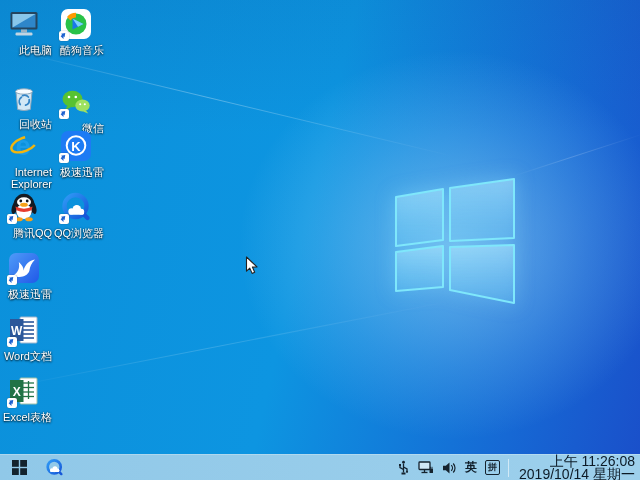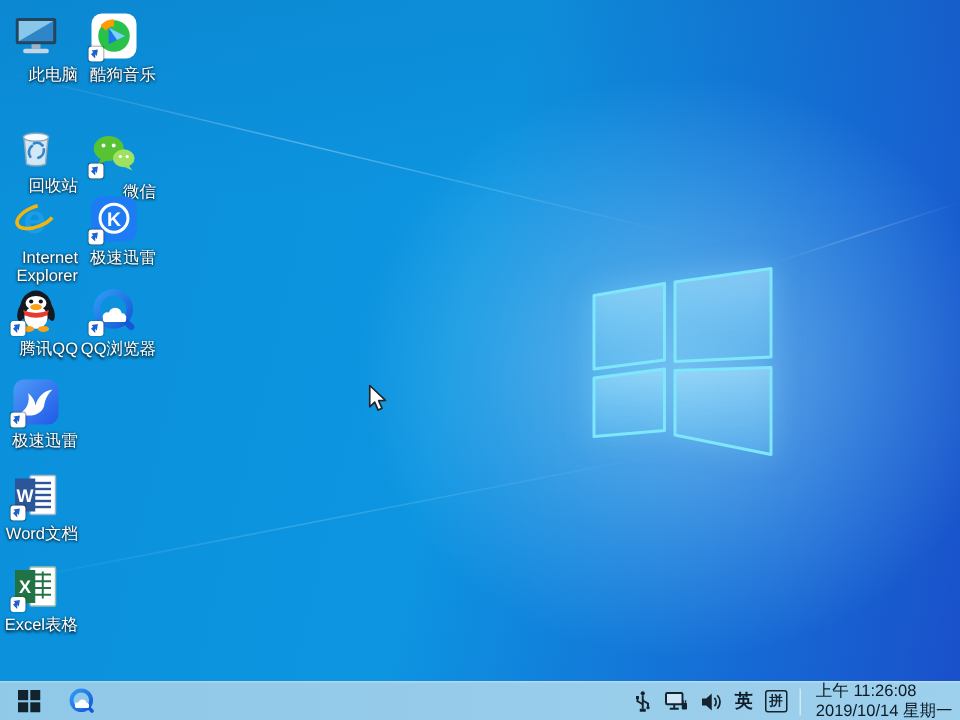--- a/index.html
+++ b/index.html
@@ -40,21 +40,21 @@
     border-top:1px solid rgba(255,255,255,.25);
     display:flex;align-items:center;}
   .tb-btn{height:26px;display:flex;align-items:center;justify-content:center;}
   .start-btn{width:38px;}
   .pin-btn{width:32px;}
   .tray{margin-left:auto;display:flex;align-items:center;gap:8px;padding-right:5px;height:26px;}
   .tray-lang{font-size:12px;color:#0e1c28;font-weight:bold;}
   .ime-box{width:15px;height:15px;border:1.6px solid #15232e;border-radius:2px;
     font-size:9px;line-height:12px;color:#15232e;text-align:center;font-weight:bold;}
   .tray-div{width:1px;height:18px;background:rgba(255,255,255,.55);}
-  .clock{font-size:11px;line-height:12.5px;color:#0c1a26;text-align:left;white-space:nowrap;padding-left:2px;}
+  .clock{font-size:14px;line-height:12.5px;color:#0c1a26;text-align:right;white-space:nowrap;padding-left:2px;}
 </style>
 </head>
 <body>
 
 <div class="screen">
 
   <div class="desktop">
     <div class="ray r1"></div>
     <div class="ray r2"></div>
     <div class="ray r3"></div>

